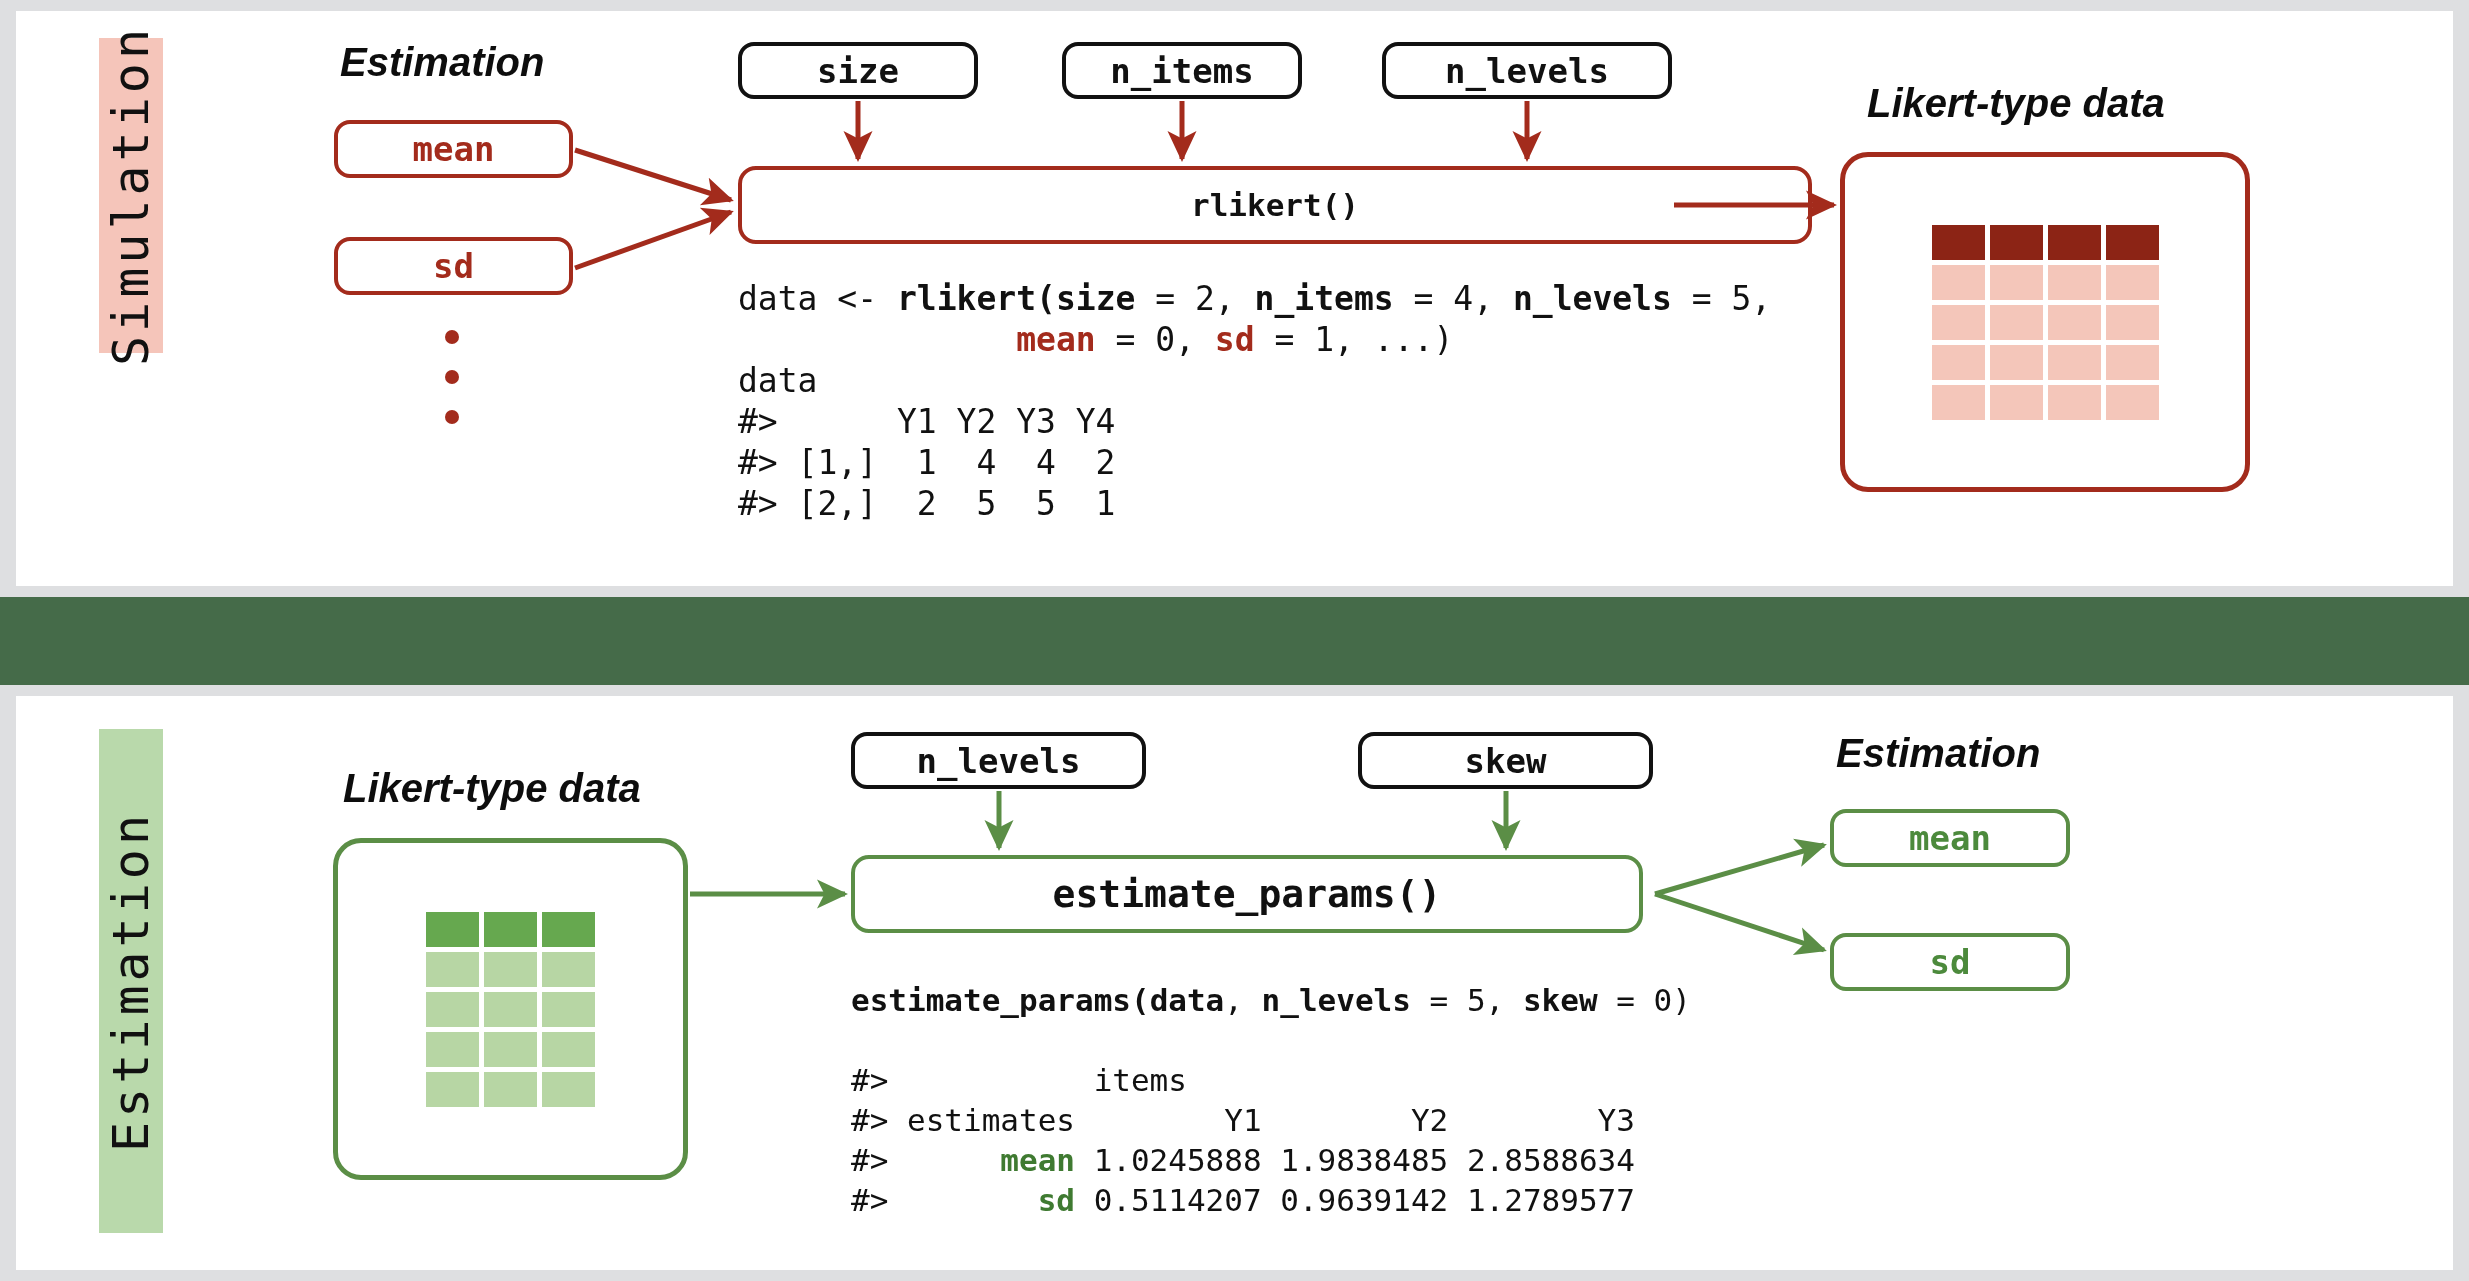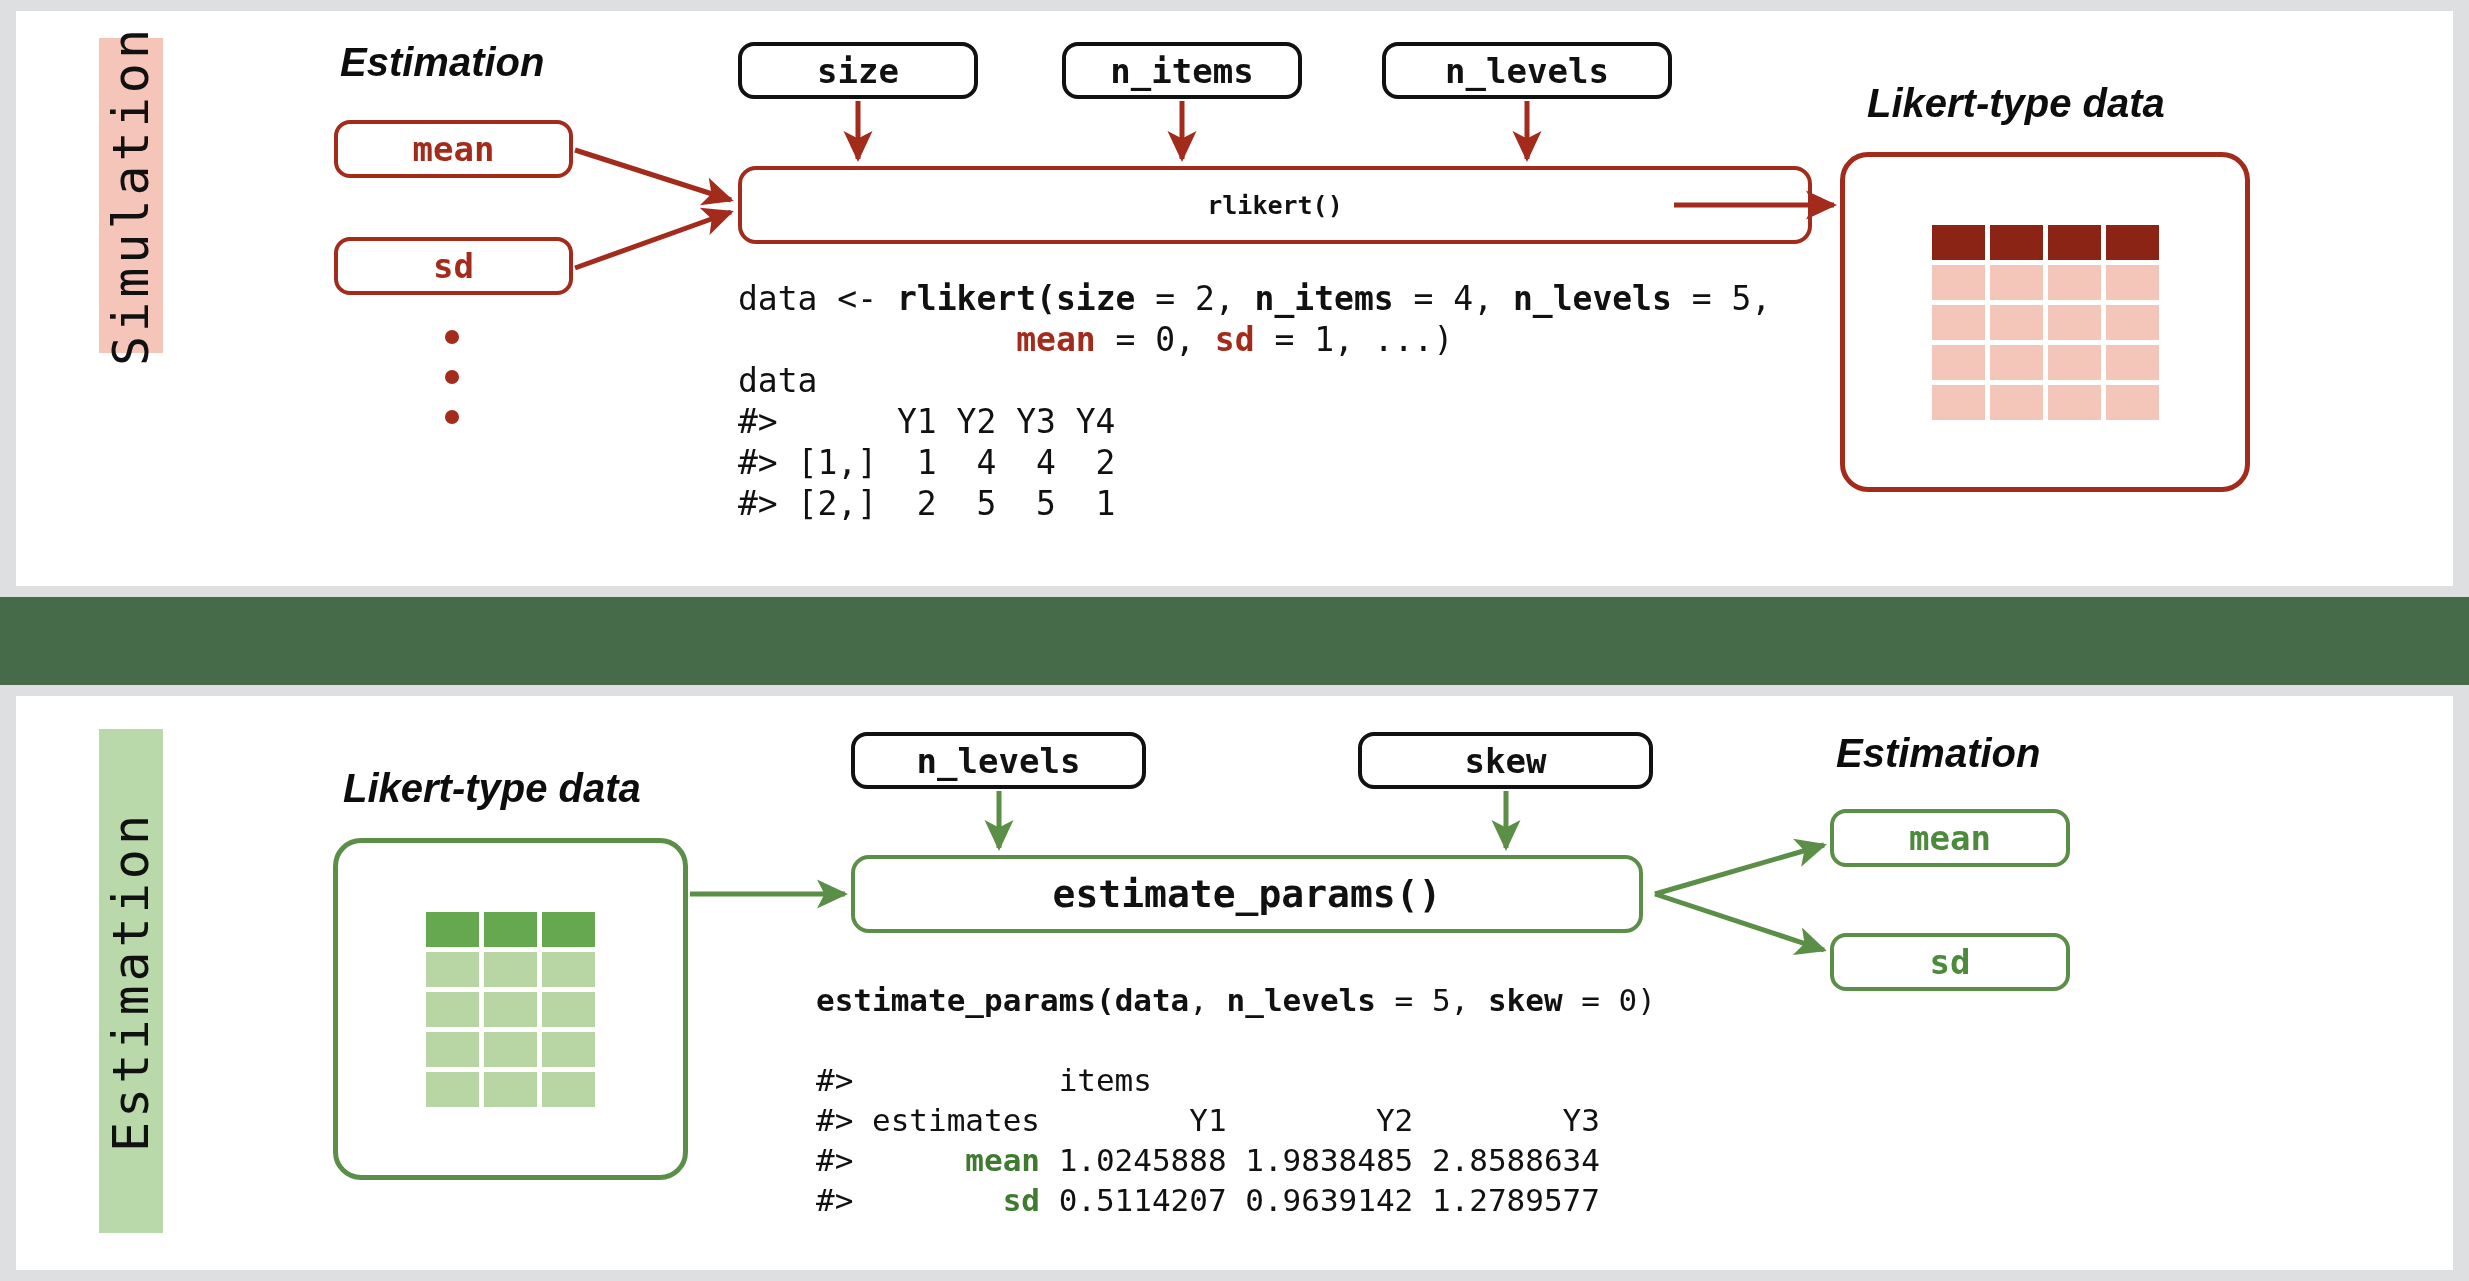--- a/index.html
+++ b/index.html
@@ -108,21 +108,21 @@
   .box.green  { border: 4px solid #5b8e46; color: #4c8a3c; }
   .box.fn-red   { border: 4px solid #a32b1c; color: #111111; border-radius: 18px; }
   .box.fn-green { border: 4px solid #5b8e46; color: #111111; border-radius: 18px; }
 
   
   #box-mean    { left: 334px;  top: 120px; width: 239px; height: 58px; }
   #box-sd      { left: 334px;  top: 237px; width: 239px; height: 58px; }
   #box-size    { left: 738px;  top: 42px;  width: 240px; height: 57px; }
   #box-nitems  { left: 1062px; top: 42px;  width: 240px; height: 57px; }
   #box-nlevels { left: 1382px; top: 42px;  width: 290px; height: 57px; }
-  #box-rlikert { left: 738px;  top: 166px; width: 1074px; height: 78px; font-size: 25px; }
+  #box-rlikert { left: 738px;  top: 166px; width: 1074px; height: 78px; font-size: 31px; }
 
   
   #box-nlevels2   { left: 851px;  top: 732px;  width: 295px; height: 57px; }
   #box-skew       { left: 1358px; top: 732px;  width: 295px; height: 57px; }
   #box-estparams  { left: 851px;  top: 855px;  width: 792px; height: 78px; font-size: 38px; }
   #box-est-mean   { left: 1830px; top: 809px;  width: 240px; height: 58px; }
   #box-est-sd     { left: 1830px; top: 933px;  width: 240px; height: 58px; }
 
   
   .data-container {
@@ -173,21 +173,21 @@
   
   .code {
     position: absolute;
     font-family: "DejaVu Sans Mono", monospace;
     font-size: 33px;
     line-height: 41px;
     color: #111111;
     white-space: pre;
   }
   #code-sim { left: 738px; top: 278px; }
-  #code-est { left: 816px; top: 980px; font-size: 31px; line-height: 40px; }
+  #code-est { left: 851px; top: 980px; font-size: 31px; line-height: 40px; }
   .kw-bold { font-weight: bold; }
   .kw-red  { font-weight: bold; color: #a32b1c; }
   .kw-green{ font-weight: bold; color: #3f7a31; }
 
   
   #arrows {
     position: absolute;
     left: 0; top: 0;
     width: 2469px;
     height: 1281px;

